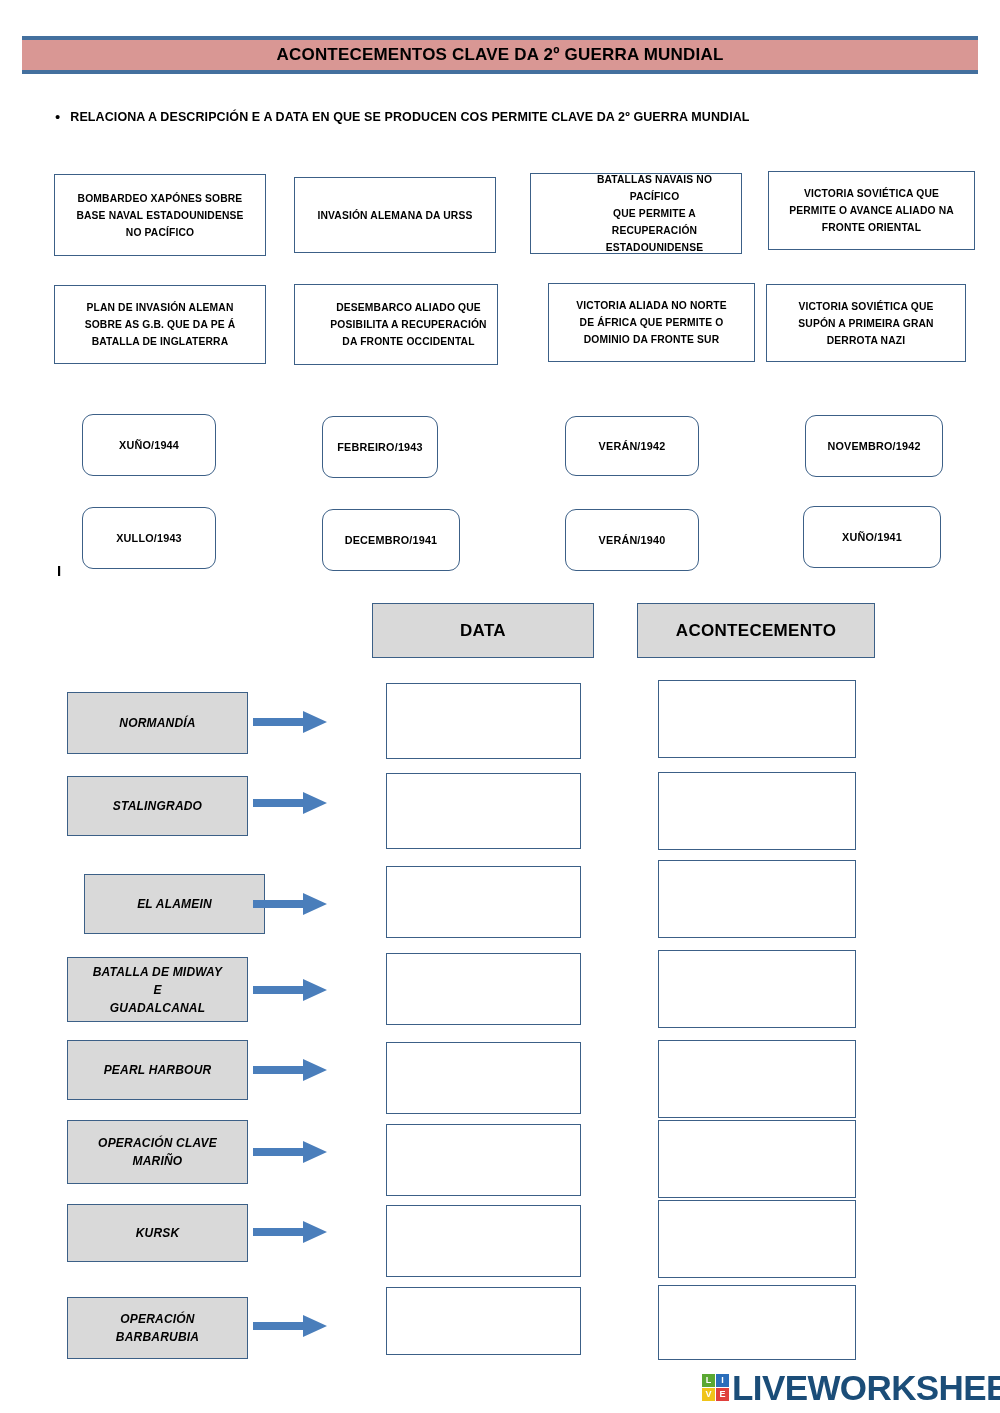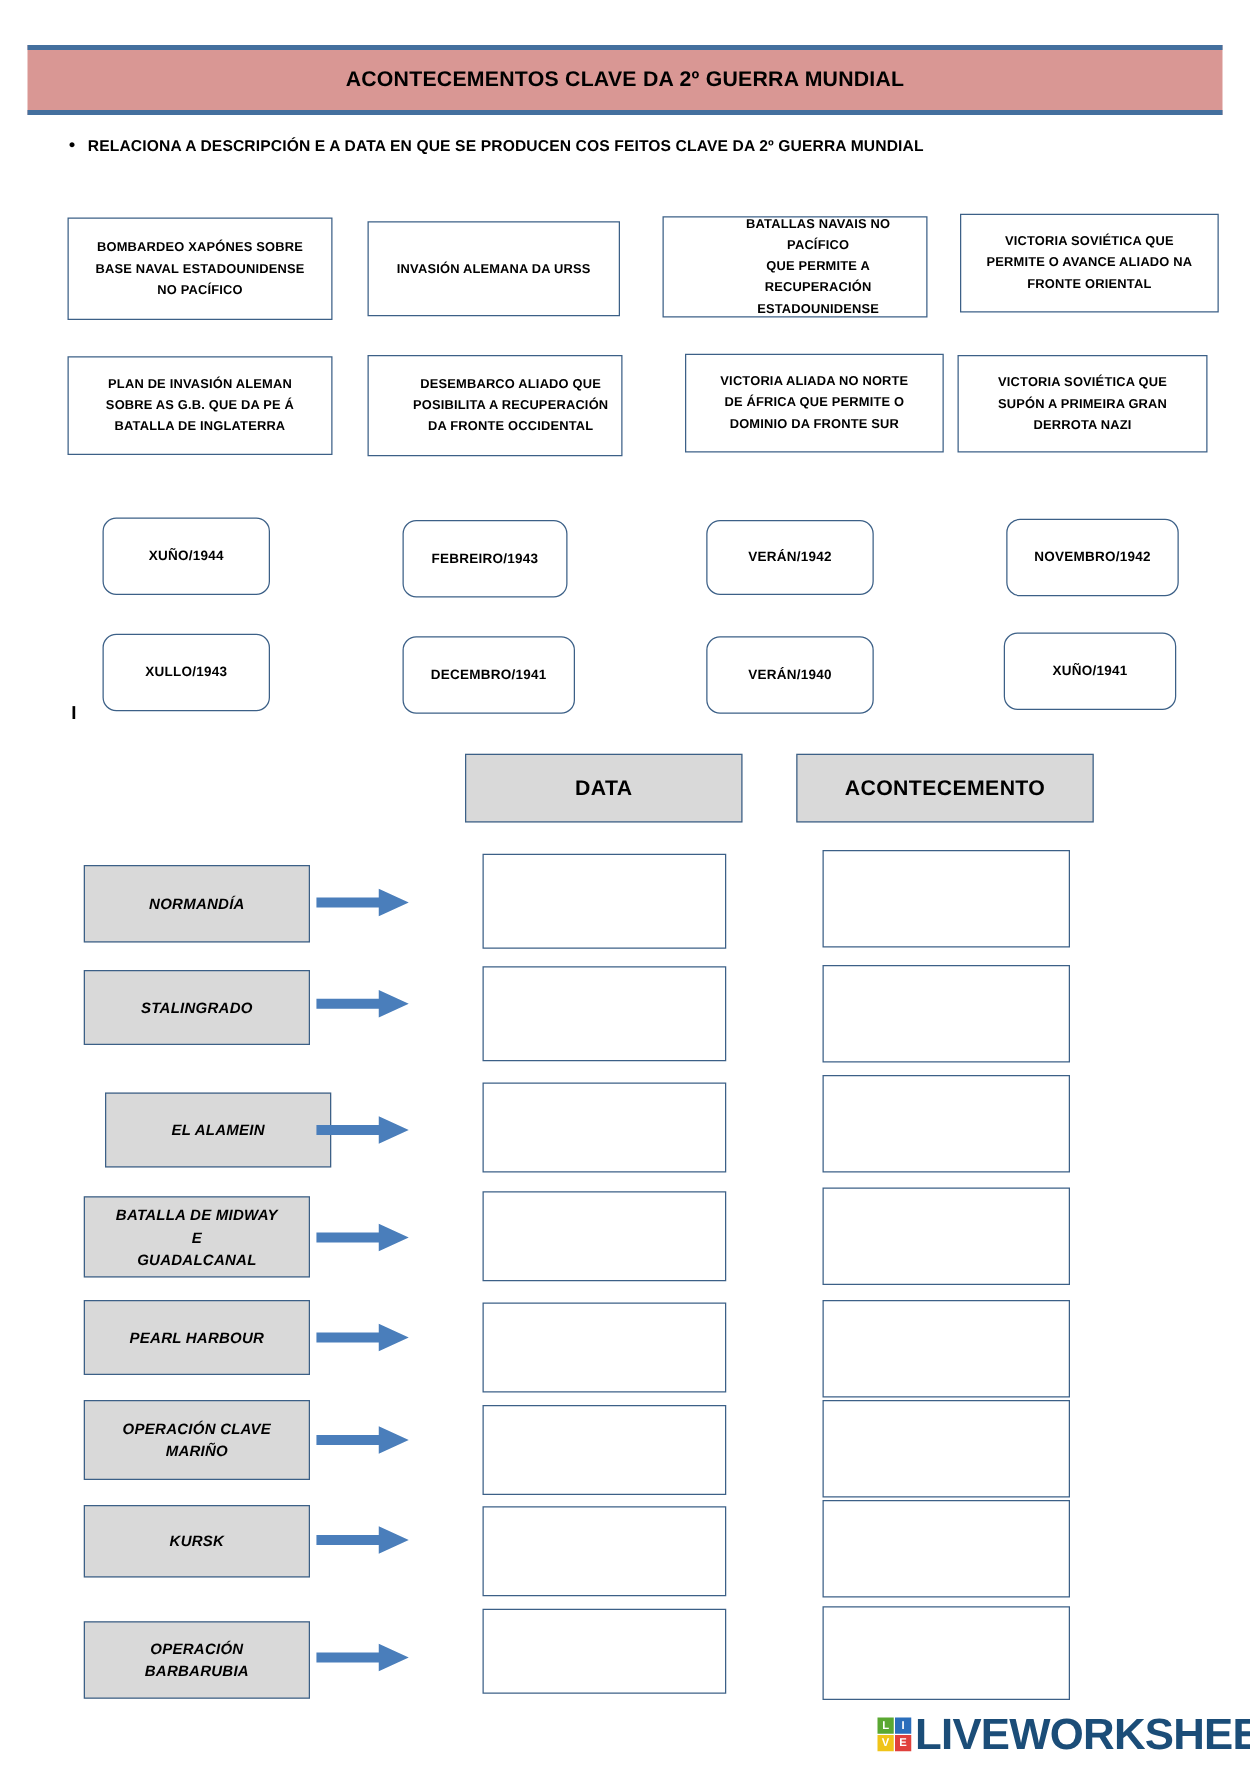--- a/index.html
+++ b/index.html
@@ -15,21 +15,21 @@
     color: #000000;
     overflow: hidden;
   }
 
   
   #title-bar {
     position: absolute;
     left: 22px;
     top: 36px;
     width: 956px;
-    height: 56px;
+    height: 38px;
     background: #d99794;
     border-top: 4px solid #44709e;
     border-bottom: 4px solid #44709e;
     box-sizing: border-box;
     display: flex;
     align-items: center;
     justify-content: center;
   }
   #title-bar .title-text {
     font-size: 17px;
@@ -195,21 +195,21 @@
 </style>
 </head>
 <body>
 
 <div id="title-bar">
   <div class="title-text">ACONTECEMENTOS CLAVE DA 2º GUERRA MUNDIAL</div>
 </div>
 
 <div id="instruction">
   <span class="bullet">•</span>
-  <span class="instruction-text">RELACIONA A DESCRIPCIÓN E A DATA EN QUE SE PRODUCEN  COS FEITOS CLAVE DA 2º GUERRA MUNDIAL</span>
+  <span class="instruction-text">RELACIONA A DESCRIPCIÓN E A DATA EN QUE SE PRODUCEN  COS PERMITE CLAVE DA 2º GUERRA MUNDIAL</span>
 </div>
 
 <div class="desc-card" style="left:54px; top:174px; width:212px; height:82px;">
   <div class="desc-text">
     <span>BOMBARDEO XAPÓNES SOBRE</span><br>
     <span>BASE NAVAL ESTADOUNIDENSE</span><br>
     <span>NO PACÍFICO</span>
   </div>
 </div>
 <div class="desc-card" style="left:294px; top:177px; width:202px; height:76px;">
@@ -257,21 +257,21 @@
   <div class="desc-text">
     <span>VICTORIA SOVIÉTICA QUE</span><br>
     <span>SUPÓN A PRIMEIRA GRAN</span><br>
     <span>DERROTA NAZI</span>
   </div>
 </div>
 
 <div class="date-pill" style="left:82px; top:414px; width:134px; height:62px;">
   <span class="date-text">XUÑO/1944</span>
 </div>
-<div class="date-pill" style="left:322px; top:416px; width:132px; height:62px;align-items:center;">
+<div class="date-pill" style="left:322px; top:416px; width:116px; height:62px;align-items:center;">
   <span class="date-text">FEBREIRO/1943</span>
 </div>
 <div class="date-pill" style="left:565px; top:416px; width:134px; height:60px;">
   <span class="date-text">VERÁN/1942</span>
 </div>
 <div class="date-pill" style="left:805px; top:415px; width:138px; height:62px;">
   <span class="date-text">NOVEMBRO/1942</span>
 </div>
 <div class="date-pill" style="left:82px; top:507px; width:134px; height:62px;">
   <span class="date-text">XULLO/1943</span>

